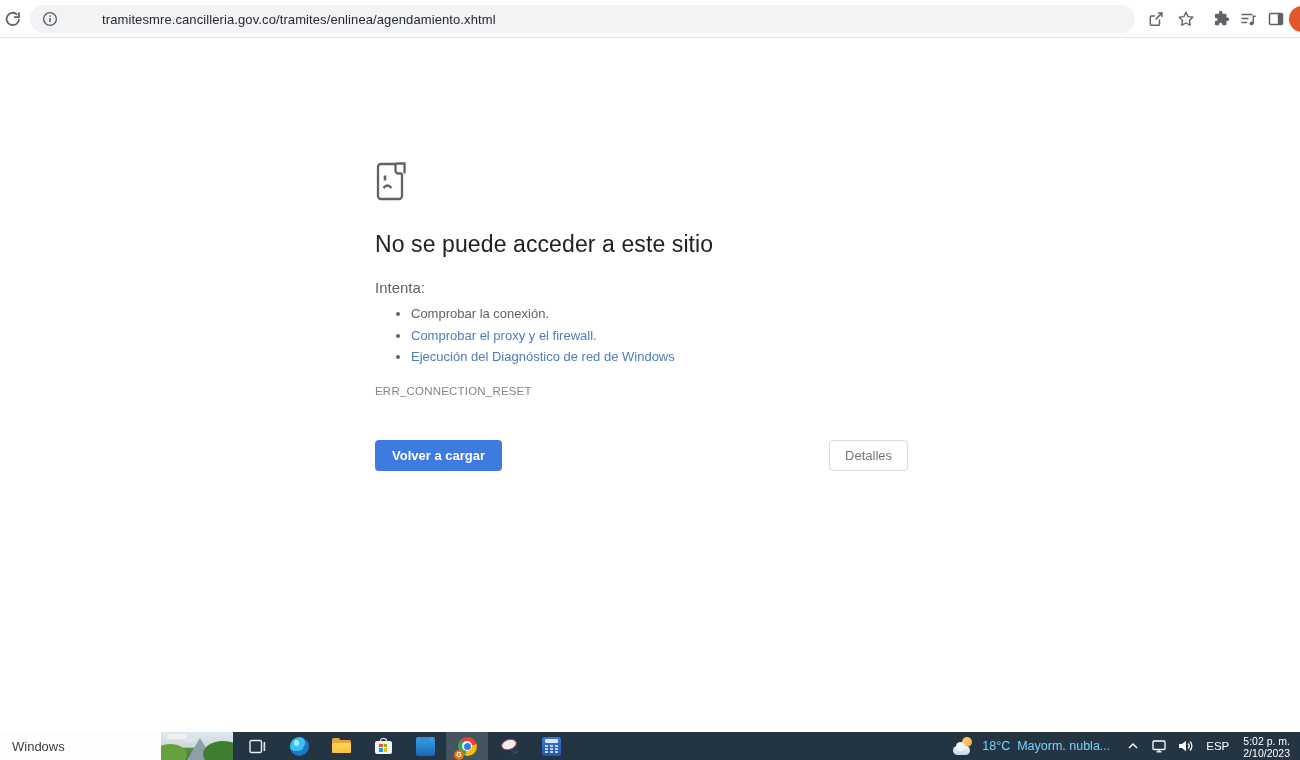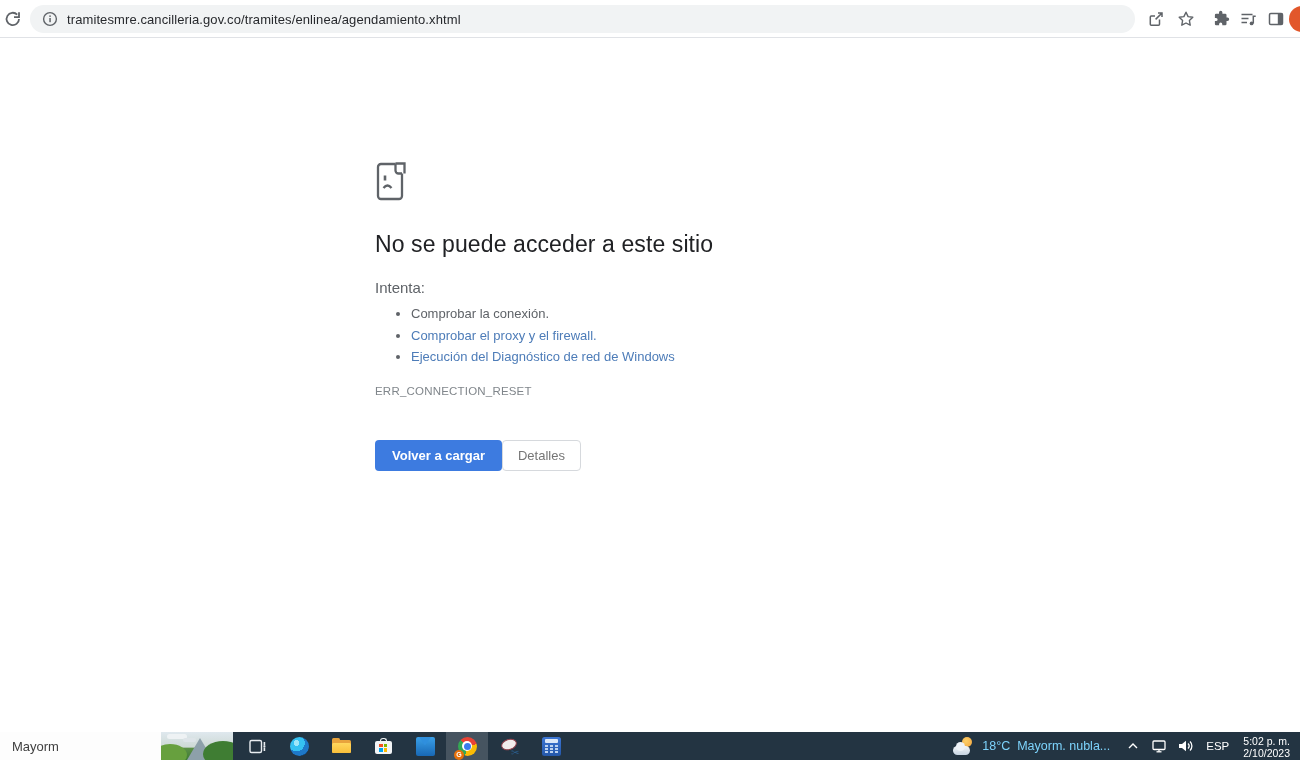--- a/index.html
+++ b/index.html
@@ -5,41 +5,41 @@
   * { margin:0; padding:0; box-sizing:border-box; }
   html,body { width:1300px; height:760px; overflow:hidden; background:#fff;
     font-family:"Liberation Sans", sans-serif; }
 
   
   .toolbar { position:absolute; top:0; left:0; width:1300px; height:38px;
     background:#ffffff; border-bottom:1px solid #e0e2e6; }
   .tb-icon { position:absolute; top:10px; width:18px; height:18px; color:#5f6368; cursor:pointer; }
   .reload { left:4px; }
   .omnibox { position:absolute; left:30px; top:5px; width:1105px; height:28px;
-    background:#f1f3f4; border-radius:14px; display:flex; align-items:center; padding:0 12px; }
+    background:#f1f3f4; border-radius:14px; display:flex; align-items:center; padding:0 12px;gap:35px; }
   .omni-info { width:16px; height:16px; color:#5f6368; flex:0 0 auto; margin-right:9px; }
   .omni-url { font-size:13px; color:#27292d; letter-spacing:.1px; white-space:nowrap; }
   .share { left:1147px; } .star { left:1177px; } .puzzle { left:1212px; }
   .media { left:1239px; } .sidepanel { left:1267px; }
   .avatar { position:absolute; top:6px; left:1289px; width:26px; height:26px;
     border-radius:50%; background:#e2572b; }
 
   
   .page { position:absolute; top:39px; left:0; width:1300px; height:693px; background:#fff; }
   .err-wrap { position:absolute; left:375px; top:122px; width:533px; }
   .sad-icon { width:33px; height:41px; color:#5f6368; display:block; }
   .err-title { margin-top:29px; font-size:23px; font-weight:500; color:#202124; letter-spacing:.1px; }
   .err-msg { margin-top:23px; font-size:15px; color:#5f6368; }
   .err-try { margin-top:21px; font-size:15px; color:#5f6368; }
   .err-list { margin:7px 0 0 0; padding-left:36px; }
   .err-list li { font-size:13px; color:#5f6368; line-height:21.5px; }
   .err-list li::marker { color:#5f6368; font-size:13px; }
   .err-list a { color:#4d7cb8; text-decoration:none; cursor:pointer; }
   .err-code { margin-top:17px; font-size:11.5px; color:#80868b; letter-spacing:.2px; }
-  .btn-row { margin-top:43px; display:flex; align-items:center; }
+  .btn-row { margin-top:43px; display:flex; justify-content:space-between; align-items:center; }
   .btn-reload { background:#3d7be0; color:#fff; border:none; border-radius:4px;
     font-size:13px; font-weight:bold; padding:8px 17px; cursor:pointer;
     font-family:"Liberation Sans", sans-serif; }
   .btn-details { background:#fff; color:#757575; border:1px solid #d6d9dd; border-radius:4px;
     font-size:13px; padding:7px 15px; cursor:pointer; font-family:"Liberation Sans", sans-serif; }
 
   
   .taskbar { position:absolute; left:0; top:732px; width:1300px; height:28px;
     background:#233442; display:flex; align-items:stretch; }
   .search-box { position:relative; width:233px; height:28px; background:#fdfdfd;
@@ -195,21 +195,21 @@
     <div class="btn-row">
       <button class="btn-reload">Volver a cargar</button>
       <button class="btn-details">Detalles</button>
     </div>
   </div>
 </div>
 
 <div class="taskbar">
 
   <div class="search-box">
-    <span class="search-label">Mayorm</span>
+    <span class="search-label">Windows</span>
     <div class="search-art">
       <div class="art-mtn"></div>
       <div class="art-hill-l"></div>
       <div class="art-hill-r"></div>
       <div class="art-cloud1"></div>
       <div class="art-cloud2"></div>
     </div>
   </div>
 
   <div class="tb-apps">

